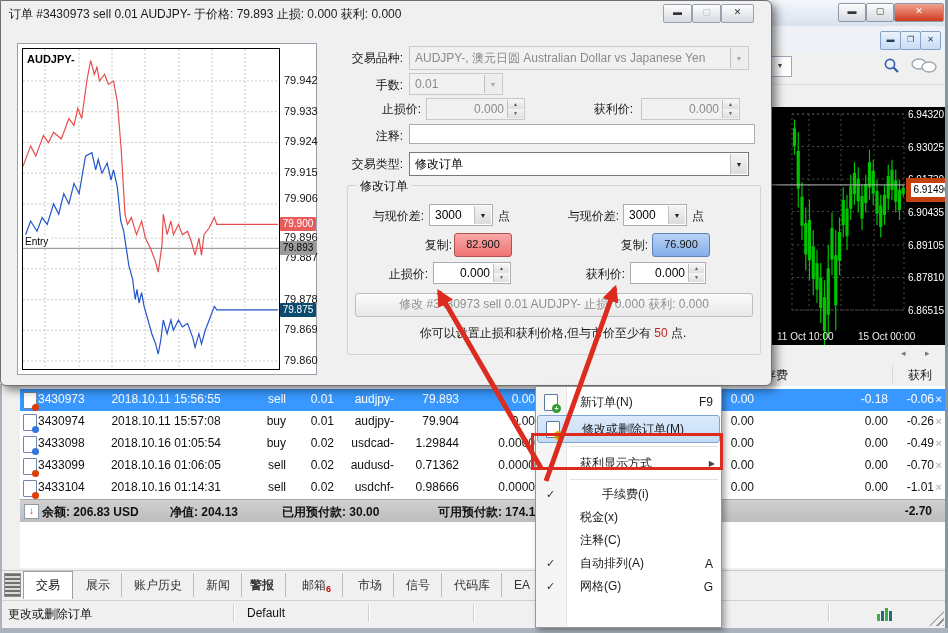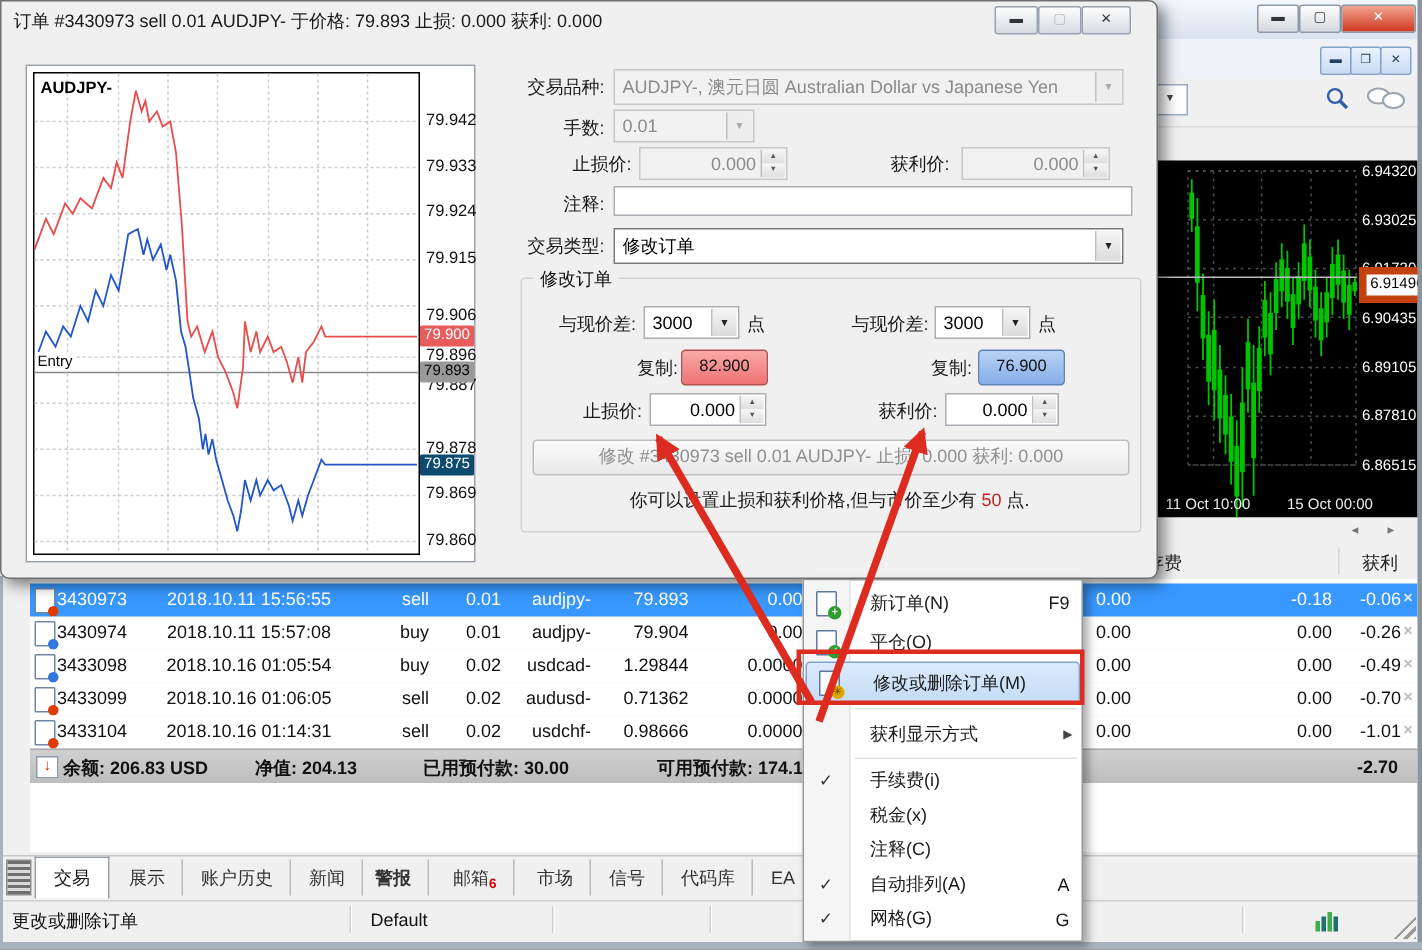--- a/index.html
+++ b/index.html
@@ -414,21 +414,21 @@
           <line x1="1" y1="313" x2="257" y2="313" stroke="#cccccc" stroke-dasharray="2,2"></line>
           <line x1="1" y1="200.3170731707187" x2="257" y2="200.3170731707187" stroke="#8a8a8a"></line>
           <polyline points="1.0,118.4 8.6,97.9 13.8,108.1 21.4,87.6 26.5,94.5 31.6,84.2 39.3,91.0 46.9,70.6 52.0,77.4 55.8,60.3 59.7,70.6 64.8,33.0 68.6,12.5 72.4,26.2 74.9,19.3 77.5,33.0 82.6,26.2 86.4,36.4 91.5,33.0 95.3,53.5 99.2,101.3 103.0,166.2 105.5,176.4 109.4,169.6 114.5,186.7 119.6,173.0 123.4,190.1 128.5,200.3 133.6,214.0 136.2,224.2 140.0,196.9 141.3,166.2 145.1,186.7 148.9,173.0 151.4,186.7 156.5,176.4 160.4,186.7 165.5,183.2 169.3,193.5 173.1,207.1 176.9,190.1 179.5,207.1 182.0,186.7 187.2,179.8 192.3,169.6 194.8,176.4 256.0,176.4" fill="none" stroke="#e84c4c" stroke-width="1.2"></polyline>
           <polyline points="3.6,186.7 8.6,173.0 15.0,183.2 20.1,169.6 25.2,176.4 31.6,155.9 36.7,166.2 41.8,145.7 46.9,155.9 52.0,135.4 57.1,145.7 63.5,108.1 69.9,104.7 73.7,121.8 76.2,111.5 80.0,125.2 85.2,115.0 89.0,132.0 91.5,121.8 95.3,138.9 98.7,173.0 101.7,183.2 104.3,200.3 106.8,217.4 110.6,231.0 113.2,251.5 115.0,241.3 117.0,255.0 119.6,244.7 122.1,258.4 126.0,272.0 129.8,285.7 133.6,295.9 136.2,306.2 138.7,292.5 141.3,272.0 145.1,285.7 148.9,272.0 151.4,282.3 156.5,272.0 160.4,278.9 165.5,275.4 170.6,289.1 173.1,299.3 176.9,285.7 179.5,295.9 183.3,282.3 187.2,272.0 192.3,258.4 194.8,261.8 256.0,261.8" fill="none" stroke="#2255cc" stroke-width="1.2"></polyline>
         </svg>
       <div id="tick-ylabels">
           <div class="tick-ylabel" style="top: 30px;">79.942</div>
           <div class="tick-ylabel" style="top: 60.7317px;">79.933</div>
           <div class="tick-ylabel" style="top: 91.4634px;">79.924</div>
           <div class="tick-ylabel" style="top: 122.195px;">79.915</div>
-          <div class="tick-ylabel" style="top: 160px;">79.906</div>
+          <div class="tick-ylabel" style="top: 148px; text-align: center;">79.906</div>
           <div class="tick-ylabel" style="top: 187.073px;">79.896</div>
           <div class="tick-ylabel" style="top: 207px; text-align: center;">79.887</div>
           <div class="tick-ylabel" style="top: 248.537px;">79.878</div>
           <div class="tick-ylabel" style="top: 279.268px;">79.869</div>
           <div class="tick-ylabel" style="top: 310px;">79.860</div>
         </div>
       <div class="chart-symbol">AUDJPY-</div>
       <div class="entry-lbl" id="entry-lbl" style="top: 192.317px;">Entry</div>
       <div class="price-tag" id="tag-ask" style="top: 173.415px; background: rgb(232, 91, 91);">79.900</div>
       <div class="price-tag" id="tag-entry" style="top: 197.317px; background: rgb(154, 154, 154); color: rgb(0, 0, 0);">79.893</div>
@@ -516,41 +516,35 @@
   <div class="abs ctx-menu">
     <div class="ctx-gutter"></div>
     <div id="menu-host">
         <div class="mi" style="height: 26px;">
           <div class="m-doc">
             <div class="m-badge b-new">+</div>
           </div>
           <div style="white-space: nowrap;">新订单(N)</div>
           <div class="sc">F9</div>
         </div>
-        <div class="mi" style="height: 26px;">
-          <div class="m-doc">
-            <div class="m-badge b-chk">✓</div>
-          </div>
-          <div style="white-space: nowrap;">平仓(O)</div>
-        </div>
         <div class="mi sel" style="height: 26px;">
           <div class="m-doc">
             <div class="m-badge b-gear">✳</div>
           </div>
           <div style="white-space: nowrap;">修改或删除订单(M)</div>
         </div>
         <div class="msep"></div>
         <div class="mi" style="height: 26px;">
           <div style="white-space: nowrap; font-family: Liberation Mono, monospace;">获利显示方式</div>
           <div class="sub">▶</div>
         </div>
         <div class="msep"></div>
         <div class="mi" style="height: 23px;">
           <div class="chk">✓</div>
-          <div style="white-space: nowrap;">手续费(i)</div>
+          <div style="white-space: nowrap; margin-left: 22px;">手续费(i)</div>
         </div>
         <div class="mi" style="height: 23px;">
           <div style="white-space: nowrap;">税金(x)</div>
         </div>
         <div class="mi" style="height: 23px;">
           <div style="white-space: nowrap;">注释(C)</div>
         </div>
         <div class="mi" style="height: 23px;">
           <div class="chk">✓</div>
           <div style="white-space: nowrap;">自动排列(A)</div>

